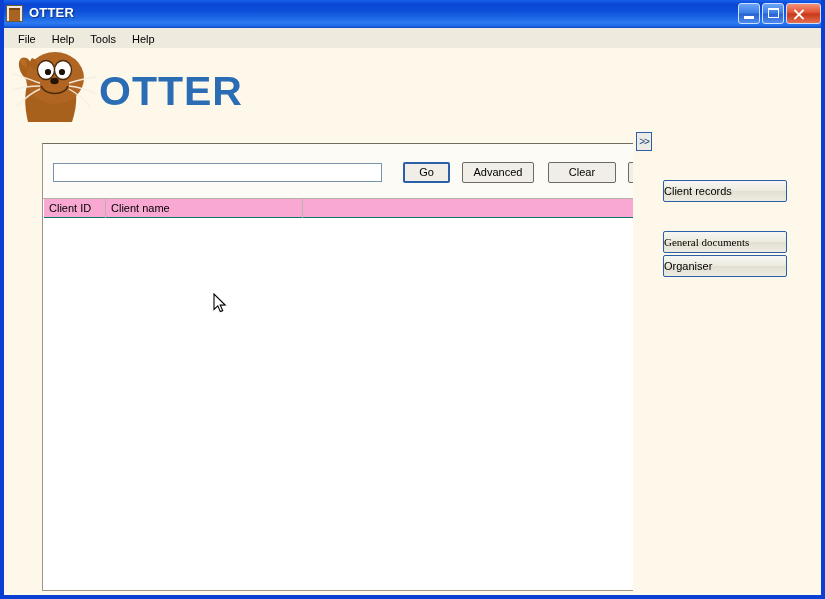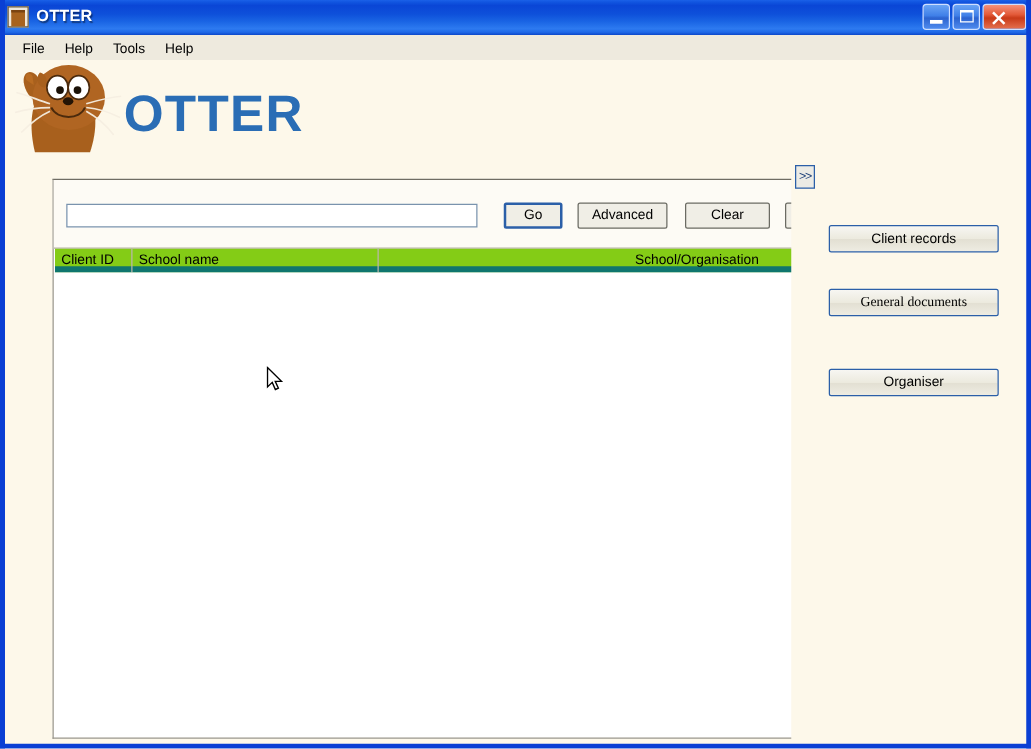--- a/index.html
+++ b/index.html
@@ -248,22 +248,22 @@
   }
   #btn-go       { left: 360px; width: 47px; }
   #btn-advanced { left: 419px; width: 72px; }
   #btn-clear    { left: 505px; width: 68px; }
   #btn-refresh  { left: 585px; width: 72px; overflow: hidden; }
 
   .gridhdr {
     position: absolute;
     left: 1px; top: 55px;
     width: 621px; height: 19px;
-    background: #84cc16;
-    border-bottom: 5px solid #0f766e;
+    background: #f9a8d4;
+    border-bottom: 1px solid #0f766e;
     box-sizing: border-box;
   }
   .hcell {
     position: absolute;
     top: 0;
     height: 19px;
     line-height: 18px;
     font-size: 11px;
     color: #000;
     box-sizing: border-box;
@@ -314,36 +314,36 @@
     box-sizing: border-box;
     font-size: 10px;
     color: #1b3f78;
     text-align: center;
     line-height: 17px;
     letter-spacing: -1px;
   }
   .sidebtn {
     position: absolute;
     left: 30px;
-    width: 136px;
+    width: 124px;
     height: 22px;
     background: linear-gradient(to bottom, #f7f6f2 0%, #eceade 50%, #e2dfd2 51%, #eeece2 100%);
     background-color: #ecead f;
     border: 1px solid #2b5fa8;
     box-sizing: border-box;
     border-radius: 2px;
     font-size: 11px;
     color: #000;
-    text-align: center;
+    text-align: left;
     line-height: 20px;
     white-space: nowrap;
   }
   #sidebtn-0 { top: 57px; }
   #sidebtn-1 { top: 108px; font-family: Liberation Serif, serif; }
-  #sidebtn-2 { top: 132px; margin-top: 40px; }
+  #sidebtn-2 { top: 132px; }
   #sidebtn-3 { top: 168px; }
 
   
   .cursor {
     position: absolute;
     left: 213px; top: 293px;
     z-index: 60;
     pointer-events: none;
   }
 </style>
@@ -416,22 +416,21 @@
     <div class="searchrow">
       <input class="search-input" type="text" value="" placeholder="" style="">
       <div class="btn focused" id="btn-go">Go</div>
       <div class="btn" id="btn-advanced">Advanced</div>
       <div class="btn" id="btn-clear">Clear</div>
       <div class="btn" id="btn-refresh">Refresh</div>
     </div>
 
     <div class="gridhdr">
       <div class="hcell" style="left:0px;width:62px;">Client ID</div>
-      <div class="hcell" style="left:62px;width:197px;">School name</div>
-      <div class="hcell" style="left:459px;width:162px;border-right:none;">School/Organisation</div>
+      <div class="hcell" style="left:62px;width:197px;">Client name</div>
     </div>
 
     <div class="gridbody"></div>
 
     <div class="grid-vscroll">
       <div class="grid-vscroll-thumb"></div>
     </div>
   </div>
 
   <div class="sidepanel">

